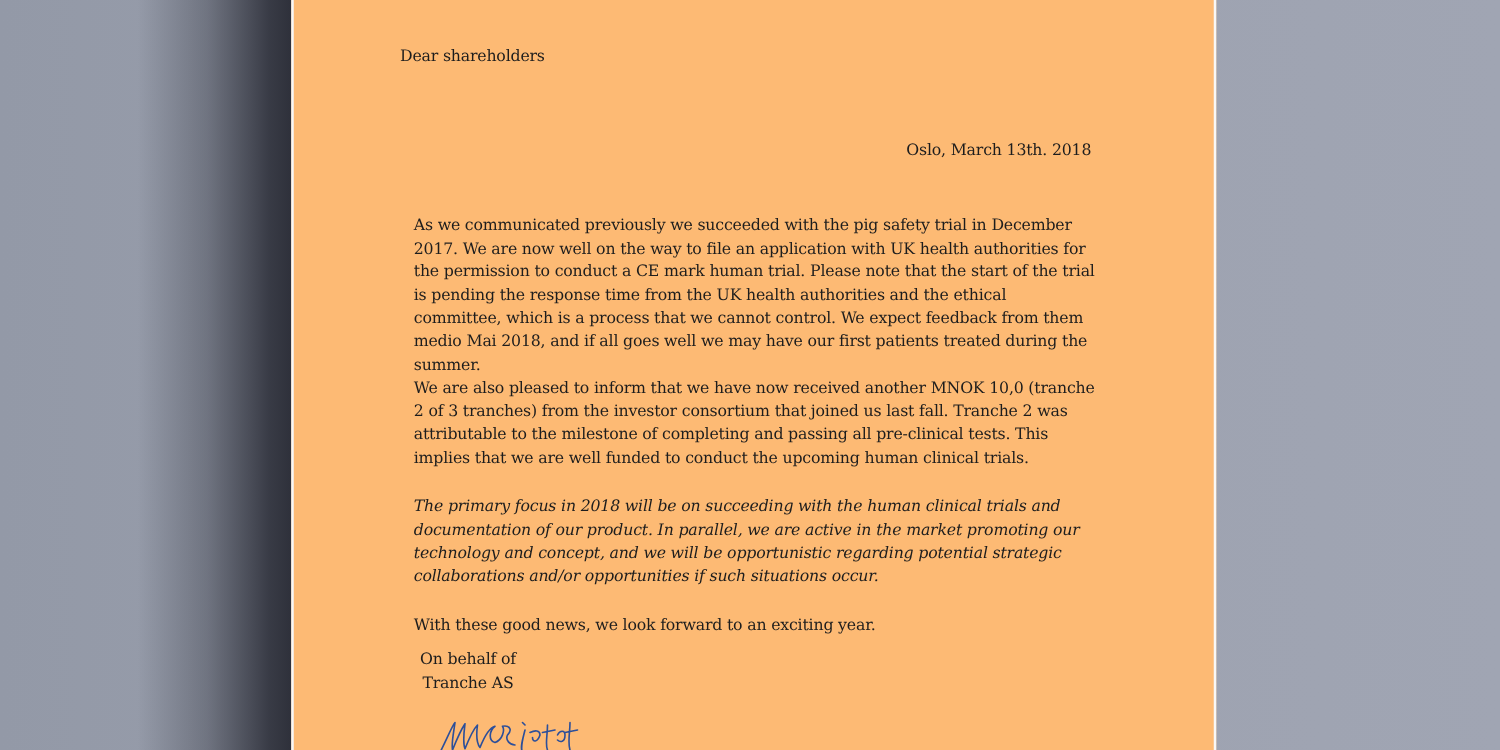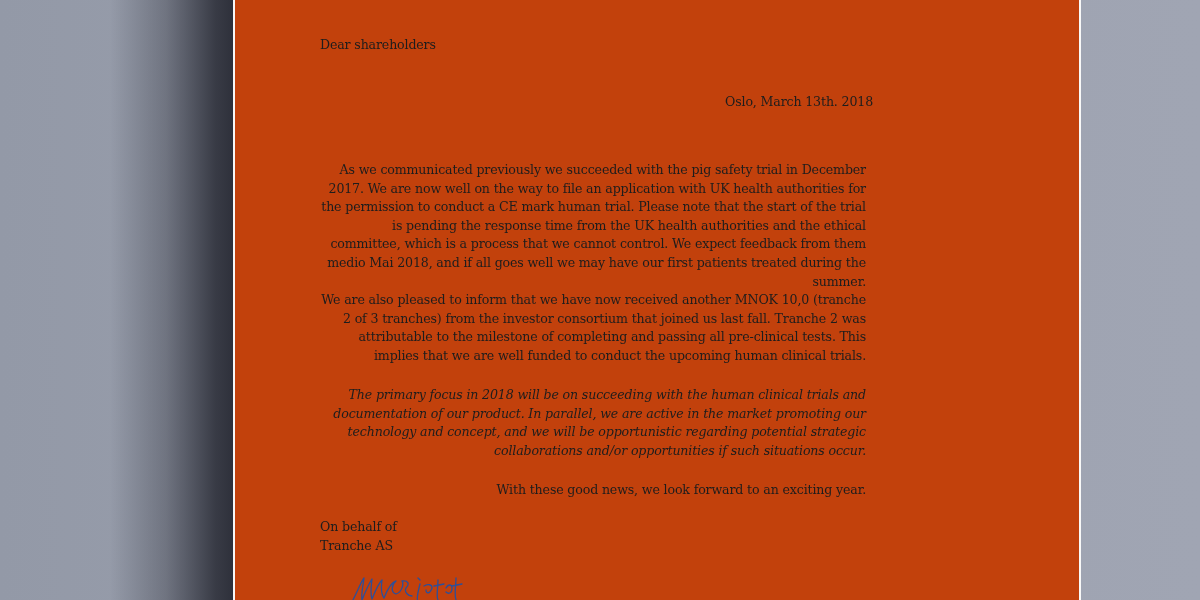--- a/index.html
+++ b/index.html
@@ -32,23 +32,23 @@
       top: 0;
       left: 954px;
       width: 6px;
       height: 600px;
       background: linear-gradient(90deg, rgba(90,95,110,0.6), rgba(90,95,110,0));
     }
     .paper {
       position: absolute;
       top: 0;
       left: 233px;
-      width: 848px;
+      width: 740px;
       height: 600px;
-      background: #c2410c;
+      background: #fdba74;
       border-left: 2px solid #f8f8f8;
       border-right: 2px solid #f8f8f8;
       box-sizing: border-box;
     }
     .letter {
       position: absolute;
       left: 85px;
       top: 0;
       width: 550px;
       color: #1d1d1d;
@@ -57,40 +57,40 @@
       letter-spacing: -0.15px;
     }
     .greeting {
       position: absolute;
       top: 36px;
       left: 0;
       white-space: nowrap;
     }
     .date {
       position: absolute;
-      top: 93px;
+      top: 111px;
       right: -3px;
       white-space: nowrap;
     }
     .para {
       position: absolute;
       left: 0;
       width: 545px;
-      margin: 1px;
-      text-align: right;
+      margin: 11px;
     }
     .p1 { top: 160px; }
     .p2 { top: 290px; }
     .p3 { top: 385px; font-style: italic; }
     .p4 { top: 480px; }
     .closing {
       position: absolute;
       top: 518px;
-      left: 0;
+      left: 16px;
       white-space: nowrap;
+      text-align: center;
     }
     .closing div { height: 18.6px; }
     .signature {
       position: absolute;
       top: 572px;
       left: 28px;
       width: 130px;
       height: 34px;
     }
   </style>

